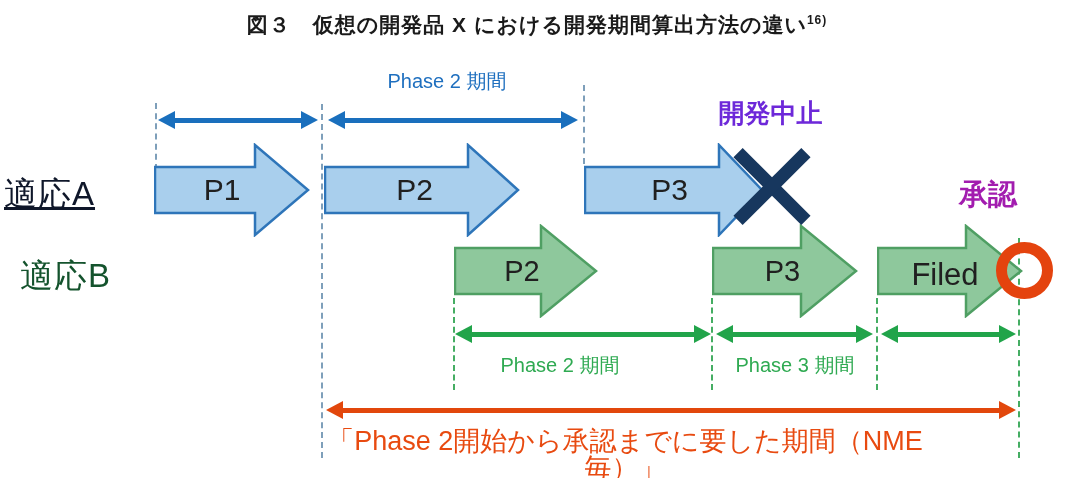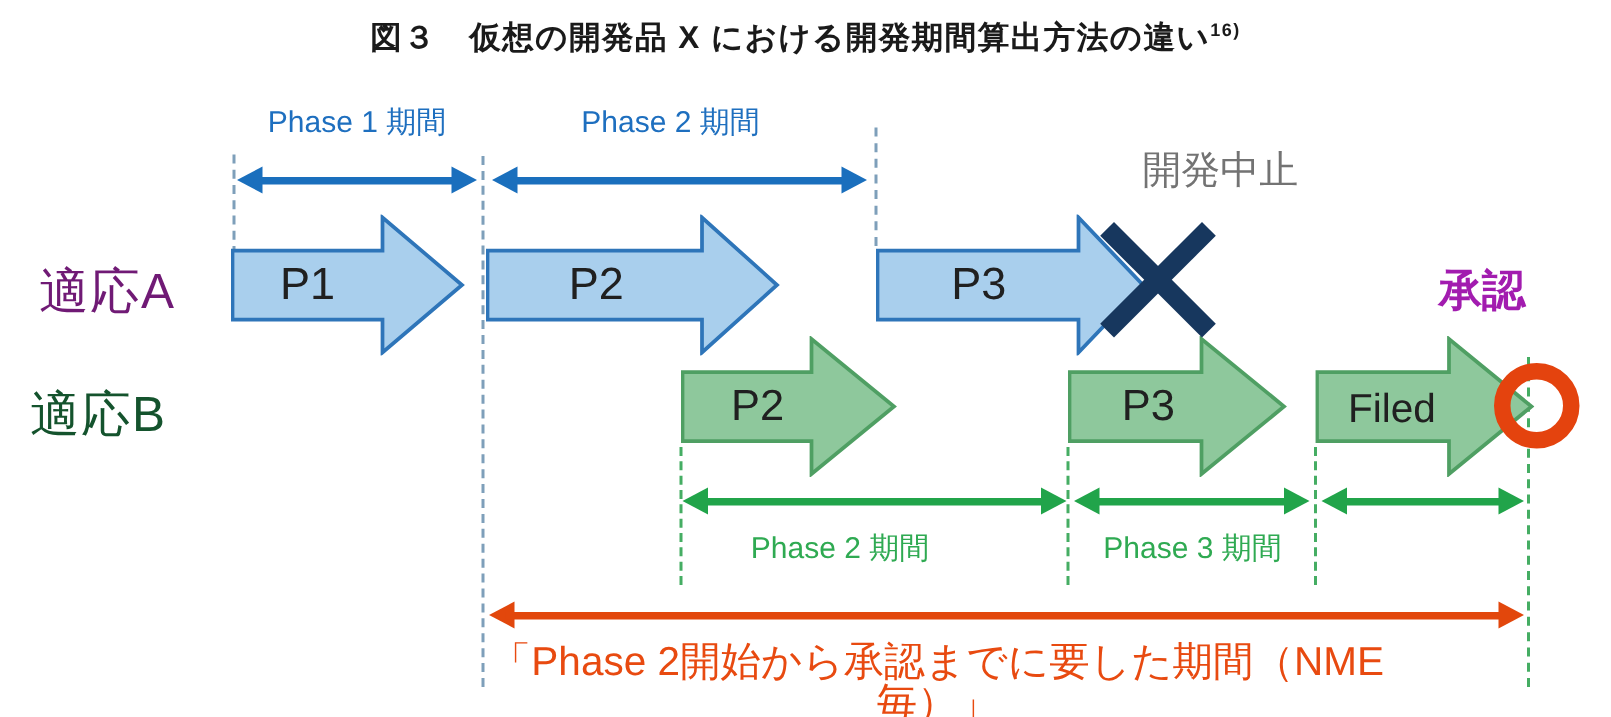--- a/index.html
+++ b/index.html
@@ -15,21 +15,21 @@
   
   .measure{position:absolute;height:18px;color:#1a6fbd;}
   .measure .mline{position:absolute;left:11px;right:11px;top:7px;height:5px;background:currentColor;}
   .measure::before{content:"";position:absolute;left:0;top:0;width:0;height:0;
     border-top:9px solid transparent;border-bottom:9px solid transparent;border-right:17px solid currentColor;}
   .measure::after{content:"";position:absolute;right:0;top:0;width:0;height:0;
     border-top:9px solid transparent;border-bottom:9px solid transparent;border-left:17px solid currentColor;}
   .measure.green{color:#21a44a;}
   .measure.red{color:#e2470c;}
   .arrow-svg{position:absolute;z-index:2;}
-  .phase-label{position:absolute;z-index:3;font-size:30px;color:#202020;text-align:center;}
+  .phase-label{position:absolute;z-index:3;font-size:30px;color:#202020;text-align:center;margin-left:17px;}
   .row-label{position:absolute;font-size:33px;font-weight:500;letter-spacing:1px;}
   .period-label{position:absolute;font-size:20px;font-weight:500;text-align:center;}
   .blue-text{color:#1e6fbf;}
   .green-text{color:#2faa52;}
   
   .xmark{position:absolute;left:724px;top:138px;width:96px;height:96px;z-index:4;}
   .xmark .bar{position:absolute;left:0;top:42px;width:96px;height:13px;background:#17375e;}
   .xmark .bar.b1{transform:rotate(45deg);}
   .xmark .bar.b2{transform:rotate(-45deg);}
   
@@ -50,64 +50,63 @@
 
   <div class="vline" style="left:155px;top:103px;height:67px;"></div>
   <div class="vline" style="left:321px;top:104px;height:354px;"></div>
   <div class="vline" style="left:583px;top:85px;height:79px;"></div>
 
   <div class="vline green" style="left:453px;top:298px;height:92px;"></div>
   <div class="vline green" style="left:711px;top:298px;height:92px;"></div>
   <div class="vline green" style="left:876px;top:298px;height:92px;"></div>
   <div class="vline green" style="left:1018px;top:238px;height:220px;"></div>
 
-  <div class="period-label blue-text" style="left:138px;top:68px;width:200px;">Phase 1 期間</div>
   <div class="period-label blue-text" style="left:347px;top:68px;width:200px;">Phase 2 期間</div>
 
   <div class="measure" style="left:158px;top:111px;width:160px;">
       <div class="mline"></div>
     </div>
   <div class="measure" style="left:328px;top:111px;width:250px;">
       <div class="mline"></div>
     </div>
 
-  <div class="row-label" style="left:26px;top:172px;color:#701a75;">適応A</div>
+  <div class="row-label" style="left:4px;top:172px;color:#0f172a;text-decoration:underline;">適応A</div>
   <div class="row-label" style="left:20px;top:254px;color:#14532d;">適応B</div>
 
   <svg class="arrow-svg" style="left:154px;top:143px;" width="156" height="94">
     <polygon points="1,24 101,24 101,2 154,47 101,92 101,70 1,70" fill="#a9cfed" stroke="#2e75b9" stroke-width="2.5"></polygon>
   </svg>
   <svg class="arrow-svg" style="left:324px;top:143px;" width="196" height="94">
     <polygon points="1,24 144,24 144,2 194,47 144,92 144,70 1,70" fill="#a9cfed" stroke="#2e75b9" stroke-width="2.5"></polygon>
   </svg>
   <svg class="arrow-svg" style="left:584px;top:143px;" width="180" height="94">
     <polygon points="1,24 135,24 135,2 178,47 135,92 135,70 1,70" fill="#a9cfed" stroke="#2e75b9" stroke-width="2.5"></polygon>
   </svg>
   <div class="phase-label" style="left:155px;top:173px;width:100px;">P1</div>
   <div class="phase-label" style="left:325px;top:173px;width:145px;">P2</div>
   <div class="phase-label" style="left:585px;top:173px;width:135px;">P3</div>
 
-  <div class="abs ctr" style="left:711px;top:100px;width:205px;font-size:26px;font-weight:400;color:#737373;">開発中止</div>
+  <div class="abs ctr" style="left:668px;top:100px;width:205px;font-size:26px;font-weight:700;color:#6d28d9;">開発中止</div>
   <div class="xmark">
     <div class="bar b1"></div>
     <div class="bar b2"></div>
   </div>
 
   <svg class="arrow-svg" style="left:454px;top:224px;" width="144" height="94">
     <polygon points="1,24 87,24 87,2 142,47 87,92 87,70 1,70" fill="#8ec89c" stroke="#4f9f63" stroke-width="2.5"></polygon>
   </svg>
   <svg class="arrow-svg" style="left:712px;top:224px;" width="146" height="94">
     <polygon points="1,24 89,24 89,2 144,47 89,92 89,70 1,70" fill="#8ec89c" stroke="#4f9f63" stroke-width="2.5"></polygon>
   </svg>
   <svg class="arrow-svg" style="left:877px;top:224px;" width="146" height="94">
     <polygon points="1,24 89,24 89,2 144,47 89,92 89,70 1,70" fill="#8ec89c" stroke="#4f9f63" stroke-width="2.5"></polygon>
   </svg>
   <div class="phase-label" style="left:455px;top:255px;width:100px;font-size:29px;">P2</div>
   <div class="phase-label" style="left:713px;top:255px;width:105px;font-size:29px;">P3</div>
-  <div class="phase-label" style="left:878px;top:257px;width:100px;font-size:27px;">Filed</div>
+  <div class="phase-label" style="left:878px;top:257px;width:100px;font-size:31px;">Filed</div>
 
   <div class="abs ctr" style="left:927px;top:180px;width:122px;font-size:29px;font-weight:600;color:#a21caf;">承認</div>
   <div class="approval-ring"></div>
 
   <div class="measure green" style="left:455px;top:325px;width:256px;">
       <div class="mline"></div>
     </div>
   <div class="measure green" style="left:716px;top:325px;width:157px;">
       <div class="mline"></div>
     </div>

